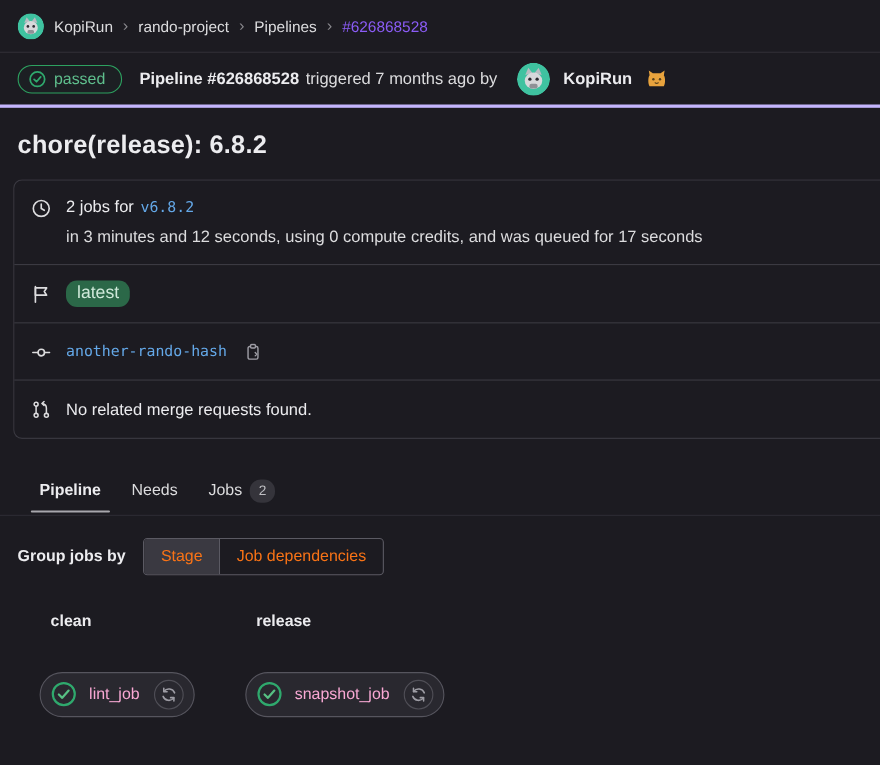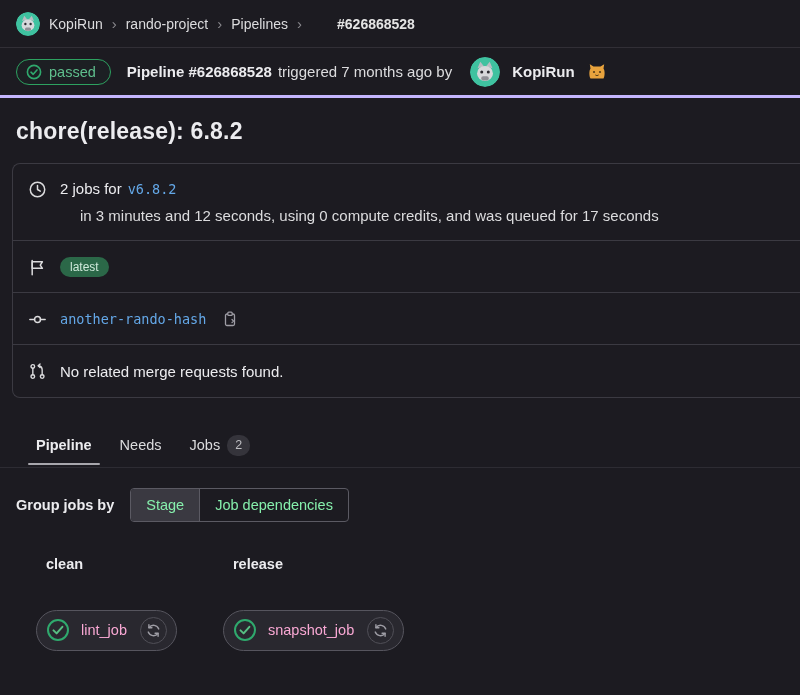--- a/index.html
+++ b/index.html
@@ -16,21 +16,21 @@
 
   
   .breadcrumb {
     height:48px; display:flex; align-items:center;
     padding:0 16px; gap:9px;
     border-bottom:1px solid #312f36;
     font-size:14px; color:#dcdcde;
   }
   .crumb { color:#dcdcde; cursor:pointer; }
   .crumb-sep { color:#89888d; font-size:15px; }
-  .crumb-current { font-weight:700; color:#e5e5e5;margin-left:26px; }
+  .crumb-current { font-weight:400; color:#8b5cf6; }
   .avatar-sm { width:24px; height:24px; border-radius:50%; overflow:hidden; flex:0 0 auto; }
 
   
   .status-bar {
     height:50px; display:flex; align-items:center;
     padding:0 16px; gap:12px;
     border-bottom:3px solid #c4b5fd;
     font-size:15px;
   }
   .passed-badge {
@@ -63,28 +63,28 @@
     display:flex; align-items:center; gap:14px;
     padding:14px 16px;
     border-bottom:1px solid #3b3a42;
     font-size:15px; color:#ececef;
     min-height:52px;
   }
   .info-row:last-child { border-bottom:none; }
   .info-row.jobs { align-items:flex-start; padding:16px; }
   .row-icon { color:#dcdcde; flex:0 0 auto; margin-top:1px; }
   .jobs-lines .line1 { display:flex; gap:6px; align-items:baseline; }
-  .jobs-lines .line2 { margin-top:10px; color:#dcdcde;margin-left:20px; }
+  .jobs-lines .line2 { margin-top:10px; color:#dcdcde; }
   .mono-link {
     font-family:"DejaVu Sans Mono", monospace;
     color:#64a8e8; font-size:13.5px; cursor:pointer; text-decoration:none;
   }
   .latest-badge {
     background:#2b6848; color:#cfe9da;
-    font-size:12px; line-height:1;
+    font-size:16px; line-height:1;
     padding:4px 10px; border-radius:10px; cursor:pointer;
   }
   .copy-btn { color:#9e9da5; cursor:pointer; background:none; border:none; padding:0; margin-left:2px; }
 
   
   .tabs {
     display:flex; align-items:center;
     margin-top:26px; padding:0 22px;
     border-bottom:1px solid #2d2c33;
   }
@@ -106,21 +106,21 @@
     padding:4px 8px; border-radius:10px;
   }
 
   
   .group-row { display:flex; align-items:center; gap:16px; padding:20px 20px 0 16px; }
   .group-label { font-weight:700; font-size:14.5px; }
   .segmented {
     display:inline-flex; border:1px solid #5b5a63; border-radius:4px; overflow:hidden;
   }
   .seg-btn {
-    padding:8px 15px; font-size:14.5px; color:#86efac;
+    padding:8px 15px; font-size:14.5px; color:#f97316;
     background:transparent; border:none; cursor:pointer; font-family:inherit;
   }
   .seg-btn.selected { background:#3a3941; }
   .seg-btn + .seg-btn { border-left:1px solid #5b5a63; }
 
   
   .stages { display:flex; gap:46px; padding-left:36px; margin-top:34px; }
   .stage-title { font-weight:700; font-size:14.5px; padding-left:10px; margin-bottom:38px; }
   .job-pill {
     display:inline-flex; align-items:center; gap:11px;

